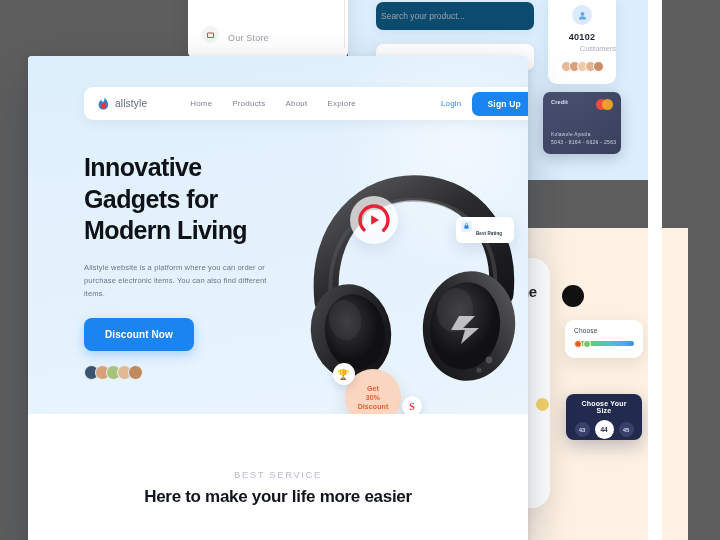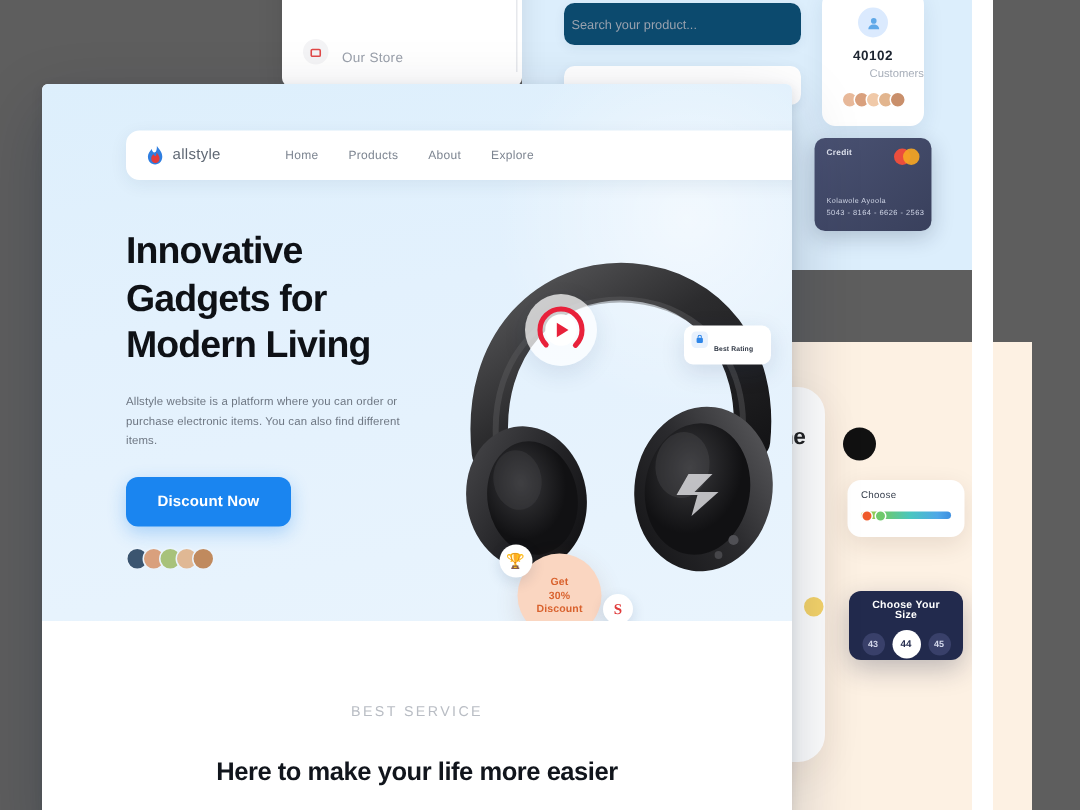--- a/index.html
+++ b/index.html
@@ -278,21 +278,21 @@
 
   
   #service {
     position: absolute; left: 0; top: 358px; width: 500px; height: 142px;
     background: #fff; text-align: center; padding-top: 55px;
   }
   #service-eyebrow {
     font-size: 9.5px; color: #b9bdc4; letter-spacing: 1.6px; font-weight: 400;
   }
   #service-title {
-    margin-top: 24px; font-size: 17px; line-height: 1.35; font-weight: 700;
+    margin-top: 6px; font-size: 17px; line-height: 1.35; font-weight: 700;
     color: #11151c; letter-spacing: -.3px;
   }
 </style>
 </head>
 <body>
 
 <div id="stage">
 
   <div id="bg-sky"></div>
   <div id="bg-sky-fill"></div>
@@ -399,20 +399,24 @@
             </svg>
           </span>
           <span class="name">allstyle</span>
         </div>
         <nav id="nav-links">
           <a href="#">Home</a>
           <a href="#">Products</a>
           <a href="#">About</a>
           <a href="#">Explore</a>
         </nav>
+        <div id="nav-right">
+          <a href="#" id="login-link">Login</a>
+          <button id="signup-btn">Sign Up</button>
+        </div>
       </div>
 
       <div id="hero-copy">
         <h1 id="headline">Innovative Gadgets for Modern Living</h1>
         <p id="subcopy">Allstyle website is a platform where you can order or purchase electronic items. You can also find different items.</p>
         <button id="explore-btn">Discount Now</button>
         <div id="avatars">
           <span class="av" style="background:#3b5570"></span>
           <span class="av" style="background:#d9a07d"></span>
           <span class="av" style="background:#a8c27a"></span>

